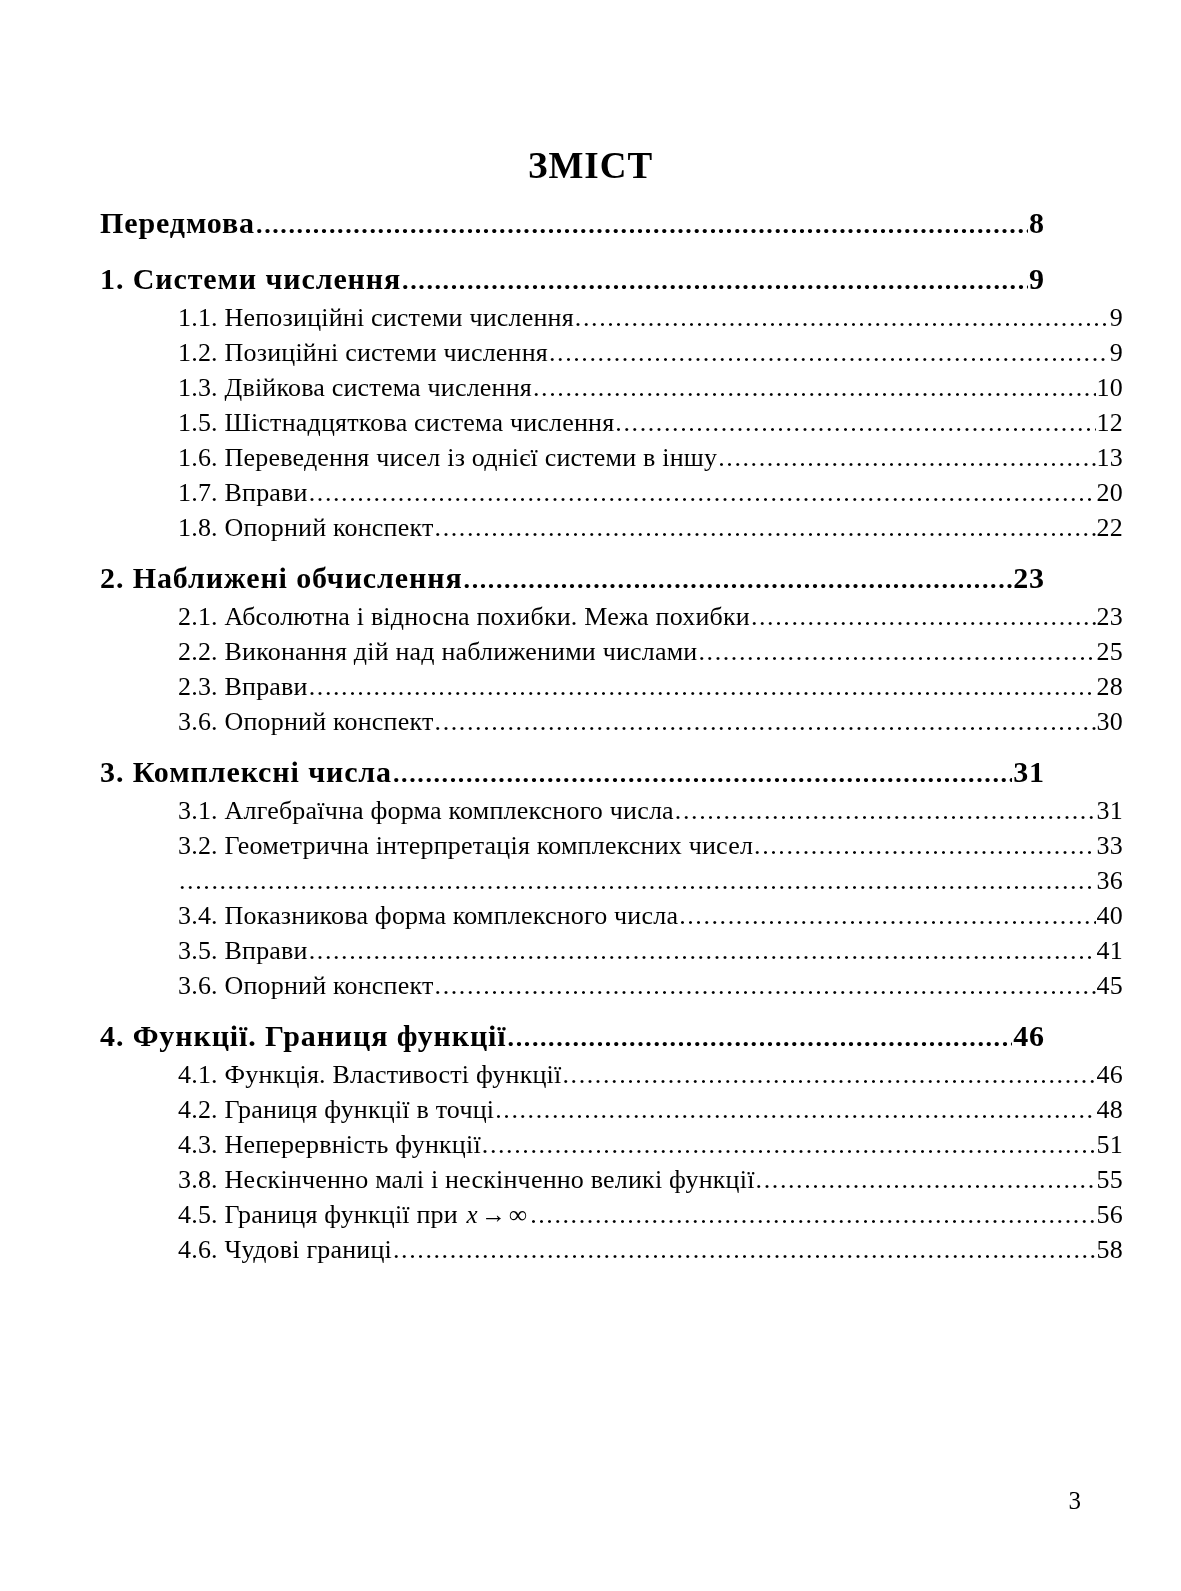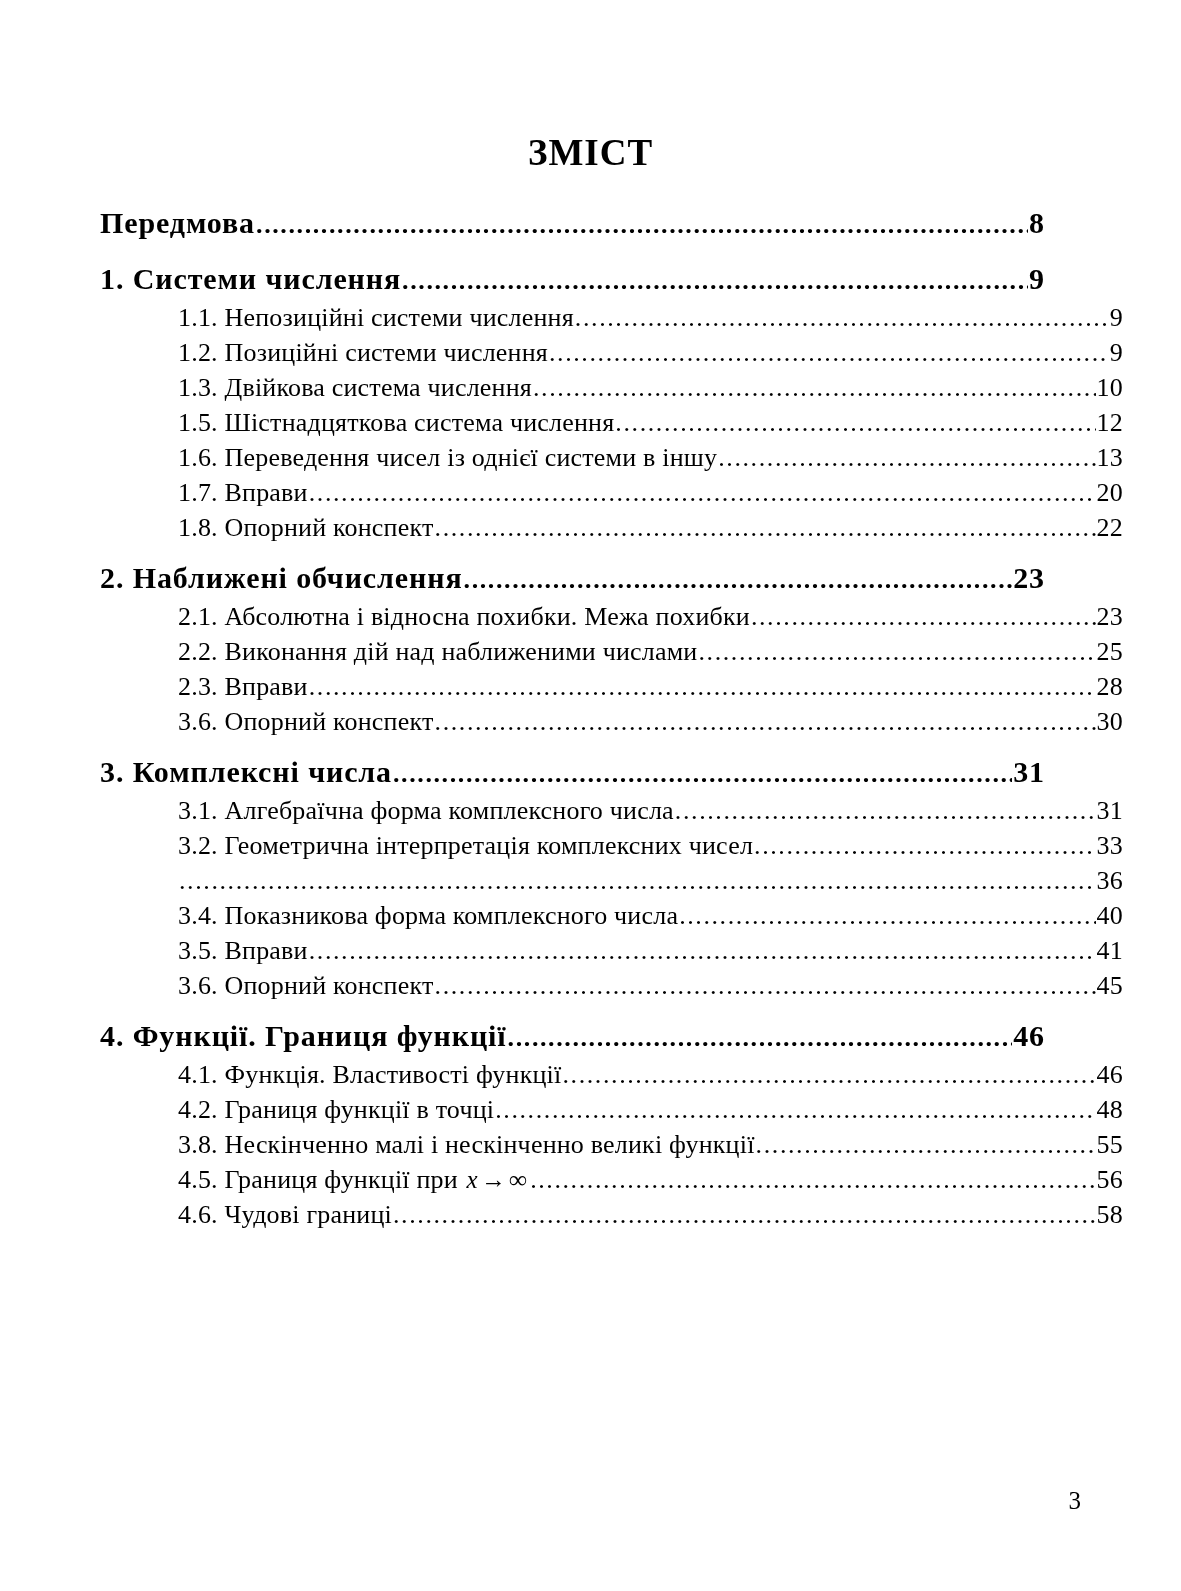--- a/index.html
+++ b/index.html
@@ -19,21 +19,21 @@
     height: 1591px;
     margin: 0 auto;
     background: #ffffff;
     overflow: hidden;
     box-sizing: border-box;
   }
 
   
   .toc-title {
     position: absolute;
-    top: 109px;
+    top: 122px;
     left: 0;
     width: 1181px;
     text-align: center;
     font-size: 37px;
     font-weight: bold;
     letter-spacing: 1px;
     line-height: 1;
   }
 
   
@@ -245,20 +245,25 @@
         <span class="entry-label"><span class="entry-num-prefix">4.1.</span> <span>Функція. Властивості функції</span></span>
         <span class="entry-dots"></span>
         <span class="entry-page">46</span>
       </div>
       <div class="toc-entry level2">
         <span class="entry-label"><span class="entry-num-prefix">4.2.</span> <span>Границя функції в точці</span></span>
         <span class="entry-dots"></span>
         <span class="entry-page">48</span>
       </div>
       <div class="toc-entry level2">
+        <span class="entry-label"><span class="entry-num-prefix">4.3.</span> <span>Неперервність функції</span></span>
+        <span class="entry-dots"></span>
+        <span class="entry-page">51</span>
+      </div>
+      <div class="toc-entry level2">
         <span class="entry-label"><span class="entry-num-prefix">3.8.</span> <span>Нескінченно малі і нескінченно великі функції</span></span>
         <span class="entry-dots"></span>
         <span class="entry-page">55</span>
       </div>
       <div class="toc-entry level2">
         <span class="entry-label"><span class="entry-num-prefix">4.5.</span> <span>Границя функції при</span> <span class="math"><span>x</span><span class="op">→</span><span>∞</span></span></span>
         <span class="entry-dots"></span>
         <span class="entry-page">56</span>
       </div>
       <div class="toc-entry level2">

